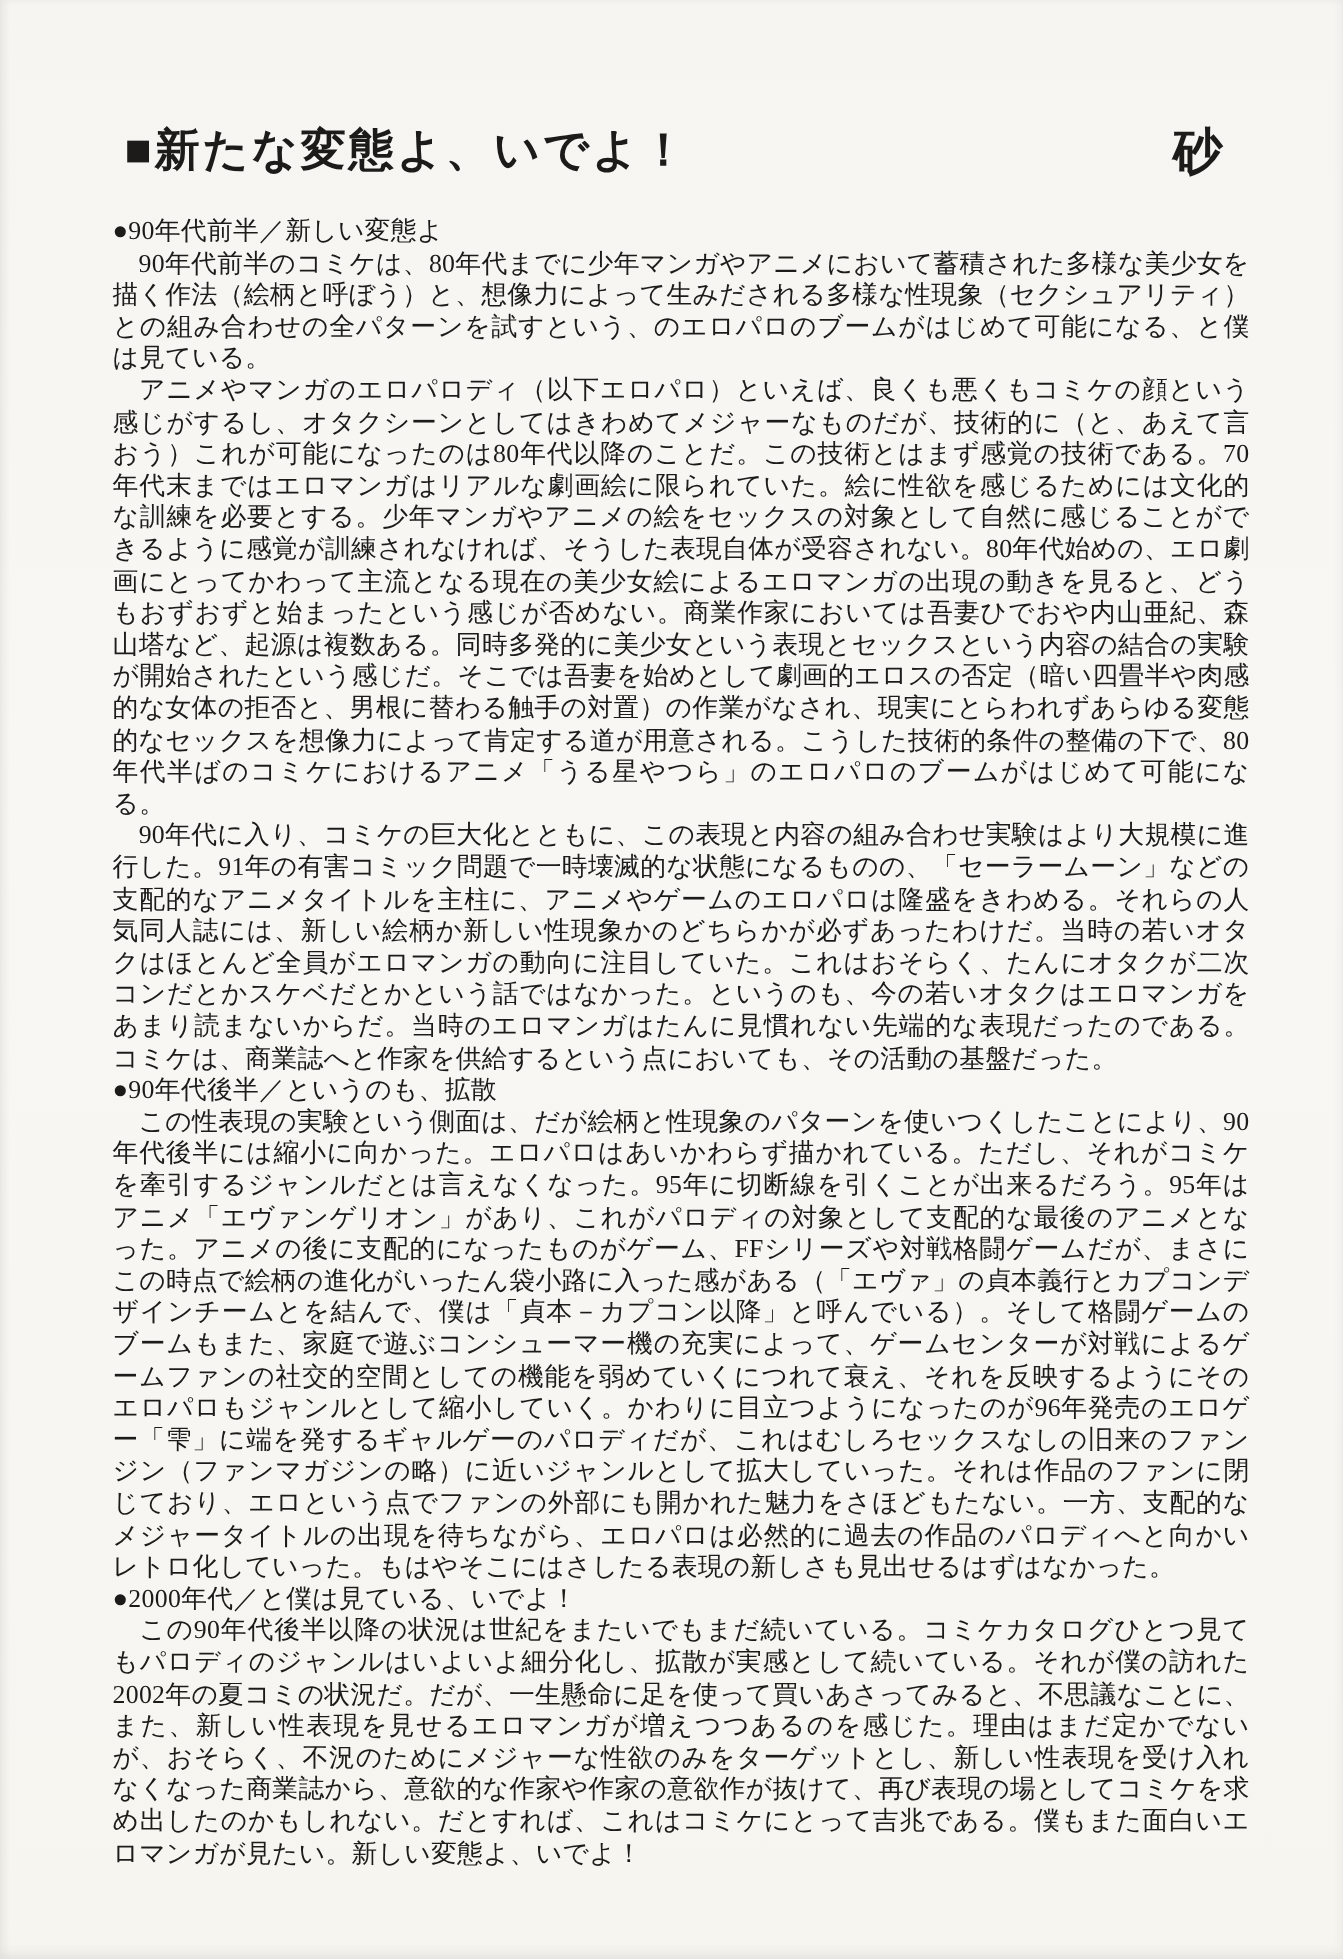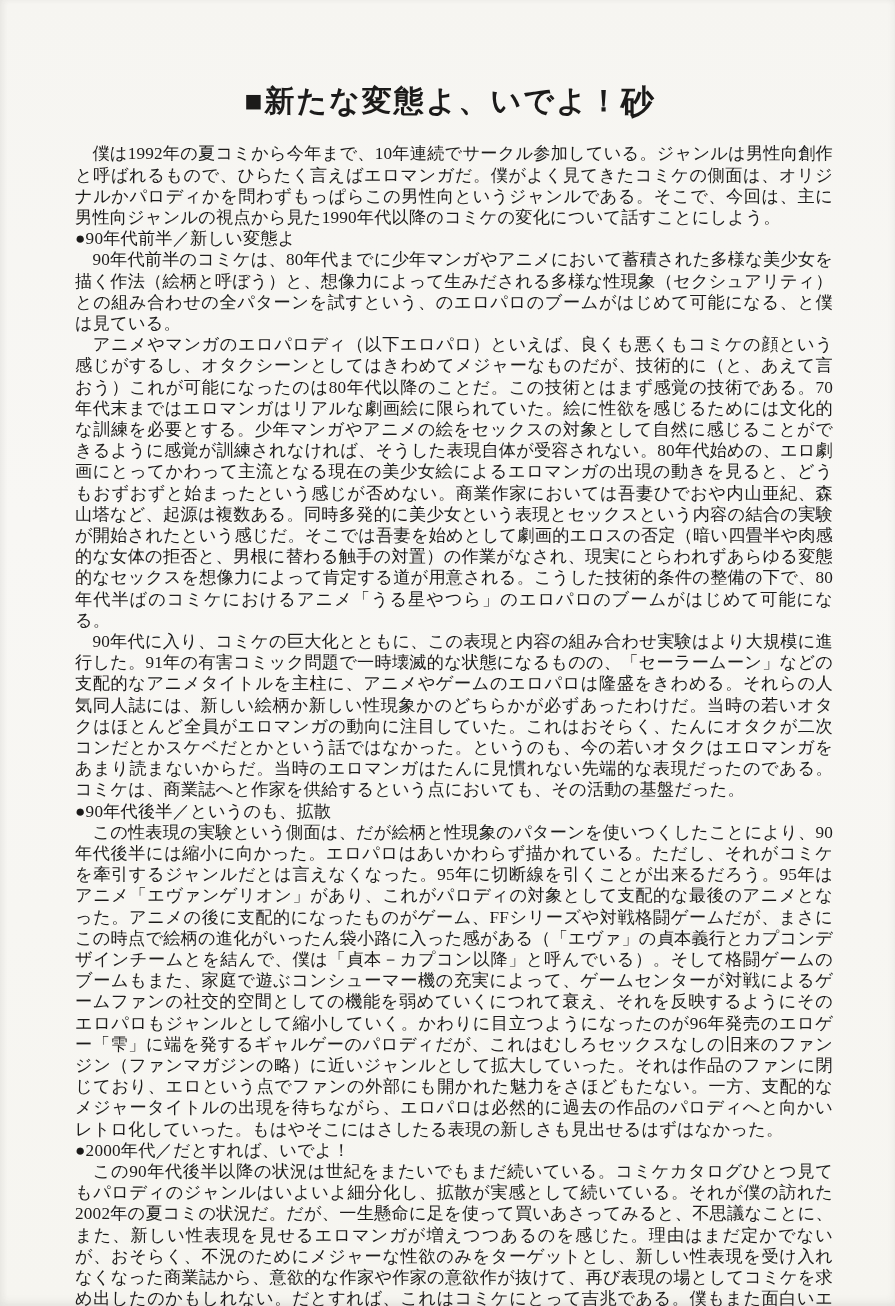--- a/index.html
+++ b/index.html
@@ -20,21 +20,21 @@
     color: #1c1b1a;
   }
   .content {
     position: absolute;
     left: 75px;
     top: 82px;
     width: 758px;
   }
   .header {
     display: flex;
-    justify-content: center;
+    justify-content: space-between;
     align-items: flex-start;
     margin: 0 0 23px 8px;
   }
   .title {
     font-size: 30px;
     font-weight: bold;
     letter-spacing: 2px;
     line-height: 1.25;
     margin: 0;
     white-space: nowrap;
@@ -57,25 +57,24 @@
 </head>
 <body>
 
 <div class="page">
   <div class="content">
     <div class="header">
       <h1 class="title">■新たな変態よ、いでよ！</h1>
       <div class="author">砂</div>
     </div>
     <div class="body-text">
-        <p class="block paragraph">　僕は1992年の夏コミから今年まで、10年連続でサークル参加している。ジャンルは男性向創作と呼ばれるもので、ひらたく言えばエロマンガだ。僕がよく見てきたコミケの側面は、オリジナルかパロディかを問わずもっぱらこの男性向というジャンルである。そこで、今回は、主に男性向ジャンルの視点から見た1990年代以降のコミケの変化について話すことにしよう。</p>
         <p class="block heading">●90年代前半／新しい変態よ</p>
         <p class="block paragraph">　90年代前半のコミケは、80年代までに少年マンガやアニメにおいて蓄積された多様な美少女を描く作法（絵柄と呼ぼう）と、想像力によって生みだされる多様な性現象（セクシュアリティ）との組み合わせの全パターンを試すという、のエロパロのブームがはじめて可能になる、と僕は見ている。</p>
         <p class="block paragraph">　アニメやマンガのエロパロディ（以下エロパロ）といえば、良くも悪くもコミケの顔という感じがするし、オタクシーンとしてはきわめてメジャーなものだが、技術的に（と、あえて言おう）これが可能になったのは80年代以降のことだ。この技術とはまず感覚の技術である。70年代末まではエロマンガはリアルな劇画絵に限られていた。絵に性欲を感じるためには文化的な訓練を必要とする。少年マンガやアニメの絵をセックスの対象として自然に感じることができるように感覚が訓練されなければ、そうした表現自体が受容されない。80年代始めの、エロ劇画にとってかわって主流となる現在の美少女絵によるエロマンガの出現の動きを見ると、どうもおずおずと始まったという感じが否めない。商業作家においては吾妻ひでおや内山亜紀、森山塔など、起源は複数ある。同時多発的に美少女という表現とセックスという内容の結合の実験が開始されたという感じだ。そこでは吾妻を始めとして劇画的エロスの否定（暗い四畳半や肉感的な女体の拒否と、男根に替わる触手の対置）の作業がなされ、現実にとらわれずあらゆる変態的なセックスを想像力によって肯定する道が用意される。こうした技術的条件の整備の下で、80年代半ばのコミケにおけるアニメ「うる星やつら」のエロパロのブームがはじめて可能になる。</p>
         <p class="block paragraph">　90年代に入り、コミケの巨大化とともに、この表現と内容の組み合わせ実験はより大規模に進行した。91年の有害コミック問題で一時壊滅的な状態になるものの、「セーラームーン」などの支配的なアニメタイトルを主柱に、アニメやゲームのエロパロは隆盛をきわめる。それらの人気同人誌には、新しい絵柄か新しい性現象かのどちらかが必ずあったわけだ。当時の若いオタクはほとんど全員がエロマンガの動向に注目していた。これはおそらく、たんにオタクが二次コンだとかスケベだとかという話ではなかった。というのも、今の若いオタクはエロマンガをあまり読まないからだ。当時のエロマンガはたんに見慣れない先端的な表現だったのである。コミケは、商業誌へと作家を供給するという点においても、その活動の基盤だった。</p>
         <p class="block heading">●90年代後半／というのも、拡散</p>
         <p class="block paragraph">　この性表現の実験という側面は、だが絵柄と性現象のパターンを使いつくしたことにより、90年代後半には縮小に向かった。エロパロはあいかわらず描かれている。ただし、それがコミケを牽引するジャンルだとは言えなくなった。95年に切断線を引くことが出来るだろう。95年はアニメ「エヴァンゲリオン」があり、これがパロディの対象として支配的な最後のアニメとなった。アニメの後に支配的になったものがゲーム、FFシリーズや対戦格闘ゲームだが、まさにこの時点で絵柄の進化がいったん袋小路に入った感がある（「エヴァ」の貞本義行とカプコンデザインチームとを結んで、僕は「貞本－カプコン以降」と呼んでいる）。そして格闘ゲームのブームもまた、家庭で遊ぶコンシューマー機の充実によって、ゲームセンターが対戦によるゲームファンの社交的空間としての機能を弱めていくにつれて衰え、それを反映するようにそのエロパロもジャンルとして縮小していく。かわりに目立つようになったのが96年発売のエロゲー「雫」に端を発するギャルゲーのパロディだが、これはむしろセックスなしの旧来のファンジン（ファンマガジンの略）に近いジャンルとして拡大していった。それは作品のファンに閉じており、エロという点でファンの外部にも開かれた魅力をさほどもたない。一方、支配的なメジャータイトルの出現を待ちながら、エロパロは必然的に過去の作品のパロディへと向かいレトロ化していった。もはやそこにはさしたる表現の新しさも見出せるはずはなかった。</p>
-        <p class="block heading">●2000年代／だとすれば、いでよ！</p>
+        <p class="block heading">●2000年代／と僕は見ている、いでよ！</p>
         <p class="block paragraph">　この90年代後半以降の状況は世紀をまたいでもまだ続いている。コミケカタログひとつ見てもパロディのジャンルはいよいよ細分化し、拡散が実感として続いている。それが僕の訪れた2002年の夏コミの状況だ。だが、一生懸命に足を使って買いあさってみると、不思議なことに、また、新しい性表現を見せるエロマンガが増えつつあるのを感じた。理由はまだ定かでないが、おそらく、不況のためにメジャーな性欲のみをターゲットとし、新しい性表現を受け入れなくなった商業誌から、意欲的な作家や作家の意欲作が抜けて、再び表現の場としてコミケを求め出したのかもしれない。だとすれば、これはコミケにとって吉兆である。僕もまた面白いエロマンガが見たい。新しい変態よ、いでよ！</p>
       </div>
 
   </div>
 </div>
 
 </body></html>

